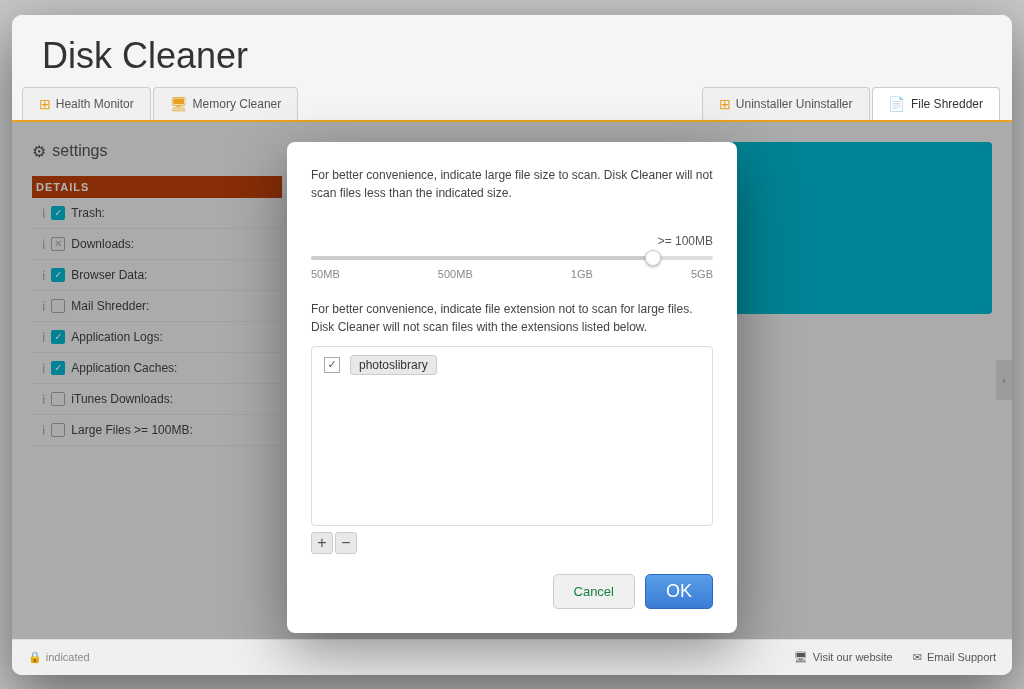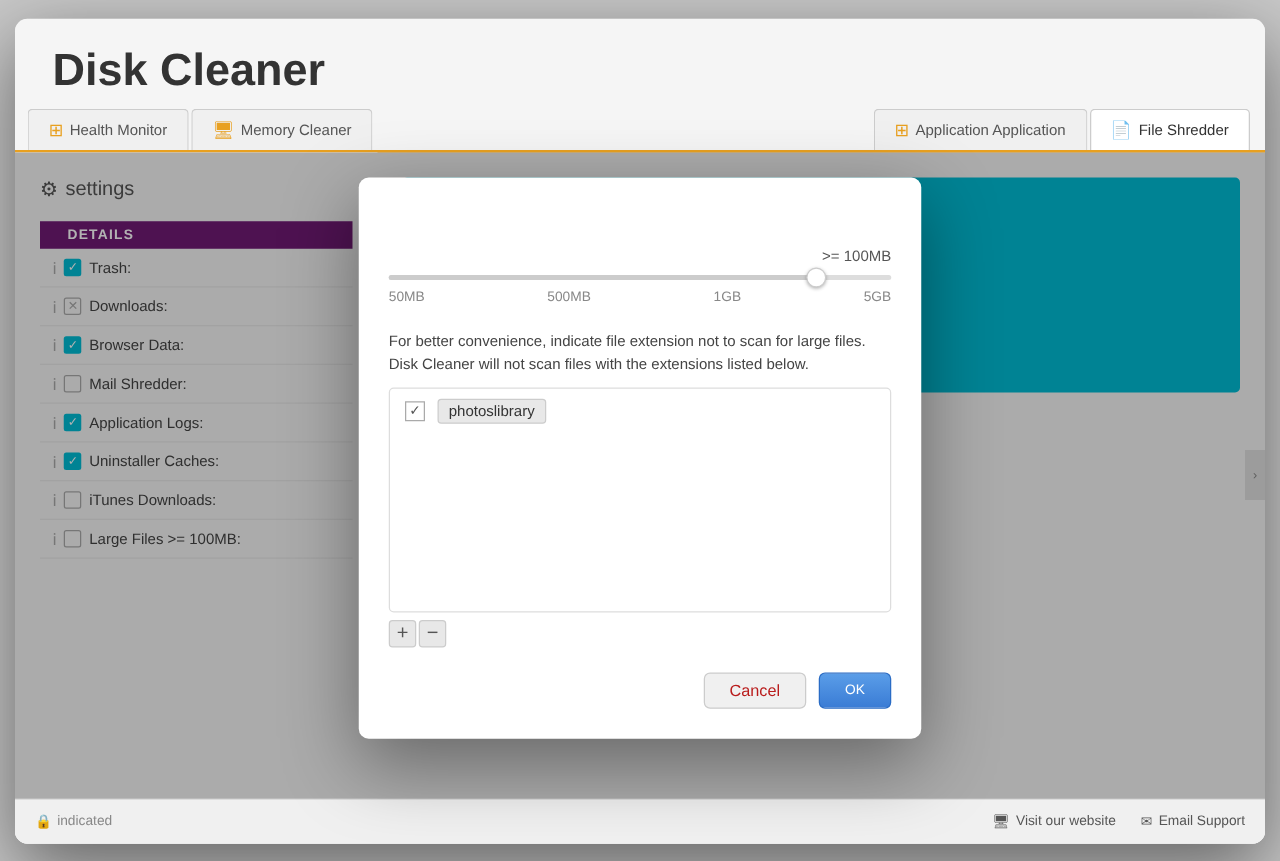--- a/index.html
+++ b/index.html
@@ -68,21 +68,21 @@
     }
 
     
     .app-header {
       padding: 20px 30px 10px 30px;
       display: flex;
       align-items: center;
     }
     .app-title {
       font-size: 36px;
-      font-weight: 700;
+      font-weight: 400;
       color: #333;
     }
 
     
     .nav-tabs {
       display: flex;
       align-items: center;
       border-bottom: 2px solid #e8a020;
       padding: 0 10px;
       background: #f5f5f5;
@@ -129,26 +129,26 @@
     }
     .sidebar-settings-title {
       display: flex;
       align-items: center;
       gap: 6px;
       font-size: 16px;
       color: #555;
       margin-bottom: 15px;
     }
     .details-header {
-      background: #701a75;
+      background: #c2410c;
       color: white;
       font-size: 11px;
       font-weight: bold;
       letter-spacing: 1px;
-      padding: 5px 22px;
+      padding: 5px 4px;
       margin-bottom: 0;
     }
     .sidebar-item {
       display: flex;
       align-items: center;
       gap: 6px;
       padding: 6px 10px;
       font-size: 12px;
       border-bottom: 1px solid #e8e8e8;
       color: #444;
@@ -414,29 +414,29 @@
       justify-content: flex-end;
       gap: 10px;
       margin-top: 20px;
     }
     .btn-cancel {
       padding: 6px 20px;
       background: #f0f0f0;
       border: 1px solid #ccc;
       border-radius: 5px;
       font-size: 13px;
-      color: #b91c1c;
+      color: #15803d;
       cursor: pointer;
     }
     .btn-ok {
       padding: 6px 20px;
       background: linear-gradient(to bottom, #5a9de8, #3a7cd5);
       border: 1px solid #2a6cc5;
       border-radius: 5px;
-      font-size: 11px;
+      font-size: 18px;
       color: white;
       cursor: pointer;
       text-align: right;
     }
   </style>
 </head>
 <body>
 
 <div class="mac-window">
 
@@ -452,21 +452,21 @@
         <span class="tab-icon-health">⊞</span>
         <span>Health Monitor</span>
       </div>
       <div class="nav-tab">
         <span class="tab-icon-memory">🖥</span>
         <span>Memory Cleaner</span>
       </div>
       <div class="nav-tabs-right">
         <div class="nav-tab">
           <span class="tab-icon-app">⊞</span>
-          <span>Application Application</span>
+          <span>Uninstaller Uninstaller</span>
         </div>
         <div class="nav-tab active">
           <span class="tab-icon-shredder">📄</span>
           <span>File Shredder</span>
         </div>
       </div>
     </div>
 
     <div class="content-body">
 
@@ -498,21 +498,21 @@
           <span>Mail Shredder:</span>
         </div>
         <div class="sidebar-item">
           <span class="info-icon">ℹ</span>
           <span class="checkbox-checked">✓</span>
           <span>Application Logs:</span>
         </div>
         <div class="sidebar-item">
           <span class="info-icon">ℹ</span>
           <span class="checkbox-checked">✓</span>
-          <span>Uninstaller Caches:</span>
+          <span>Application Caches:</span>
         </div>
         <div class="sidebar-item">
           <span class="info-icon">ℹ</span>
           <span class="checkbox-x"></span>
           <span>iTunes Downloads:</span>
         </div>
         <div class="sidebar-item">
           <span class="info-icon">ℹ</span>
           <span class="checkbox-x"></span>
           <span>Large Files &gt;= 100MB:</span>
@@ -537,20 +537,21 @@
           </div>
           <div class="scan-result-value">
             <span>3.19</span> <span>GB</span>
           </div>
         </div>
       </div>
 
       <div class="modal-overlay">
         <div class="modal">
 
+          <p class="modal-description">For better convenience, indicate large file size to scan. Disk Cleaner will not scan files less than the indicated size.</p>
 
           <div class="slider-area">
             <div class="slider-value-label">&gt;= 100MB</div>
             <div class="slider-track">
               <div class="slider-fill"></div>
               <div class="slider-thumb"></div>
             </div>
             <div class="slider-labels">
               <span>50MB</span>
               <span>500MB</span>

